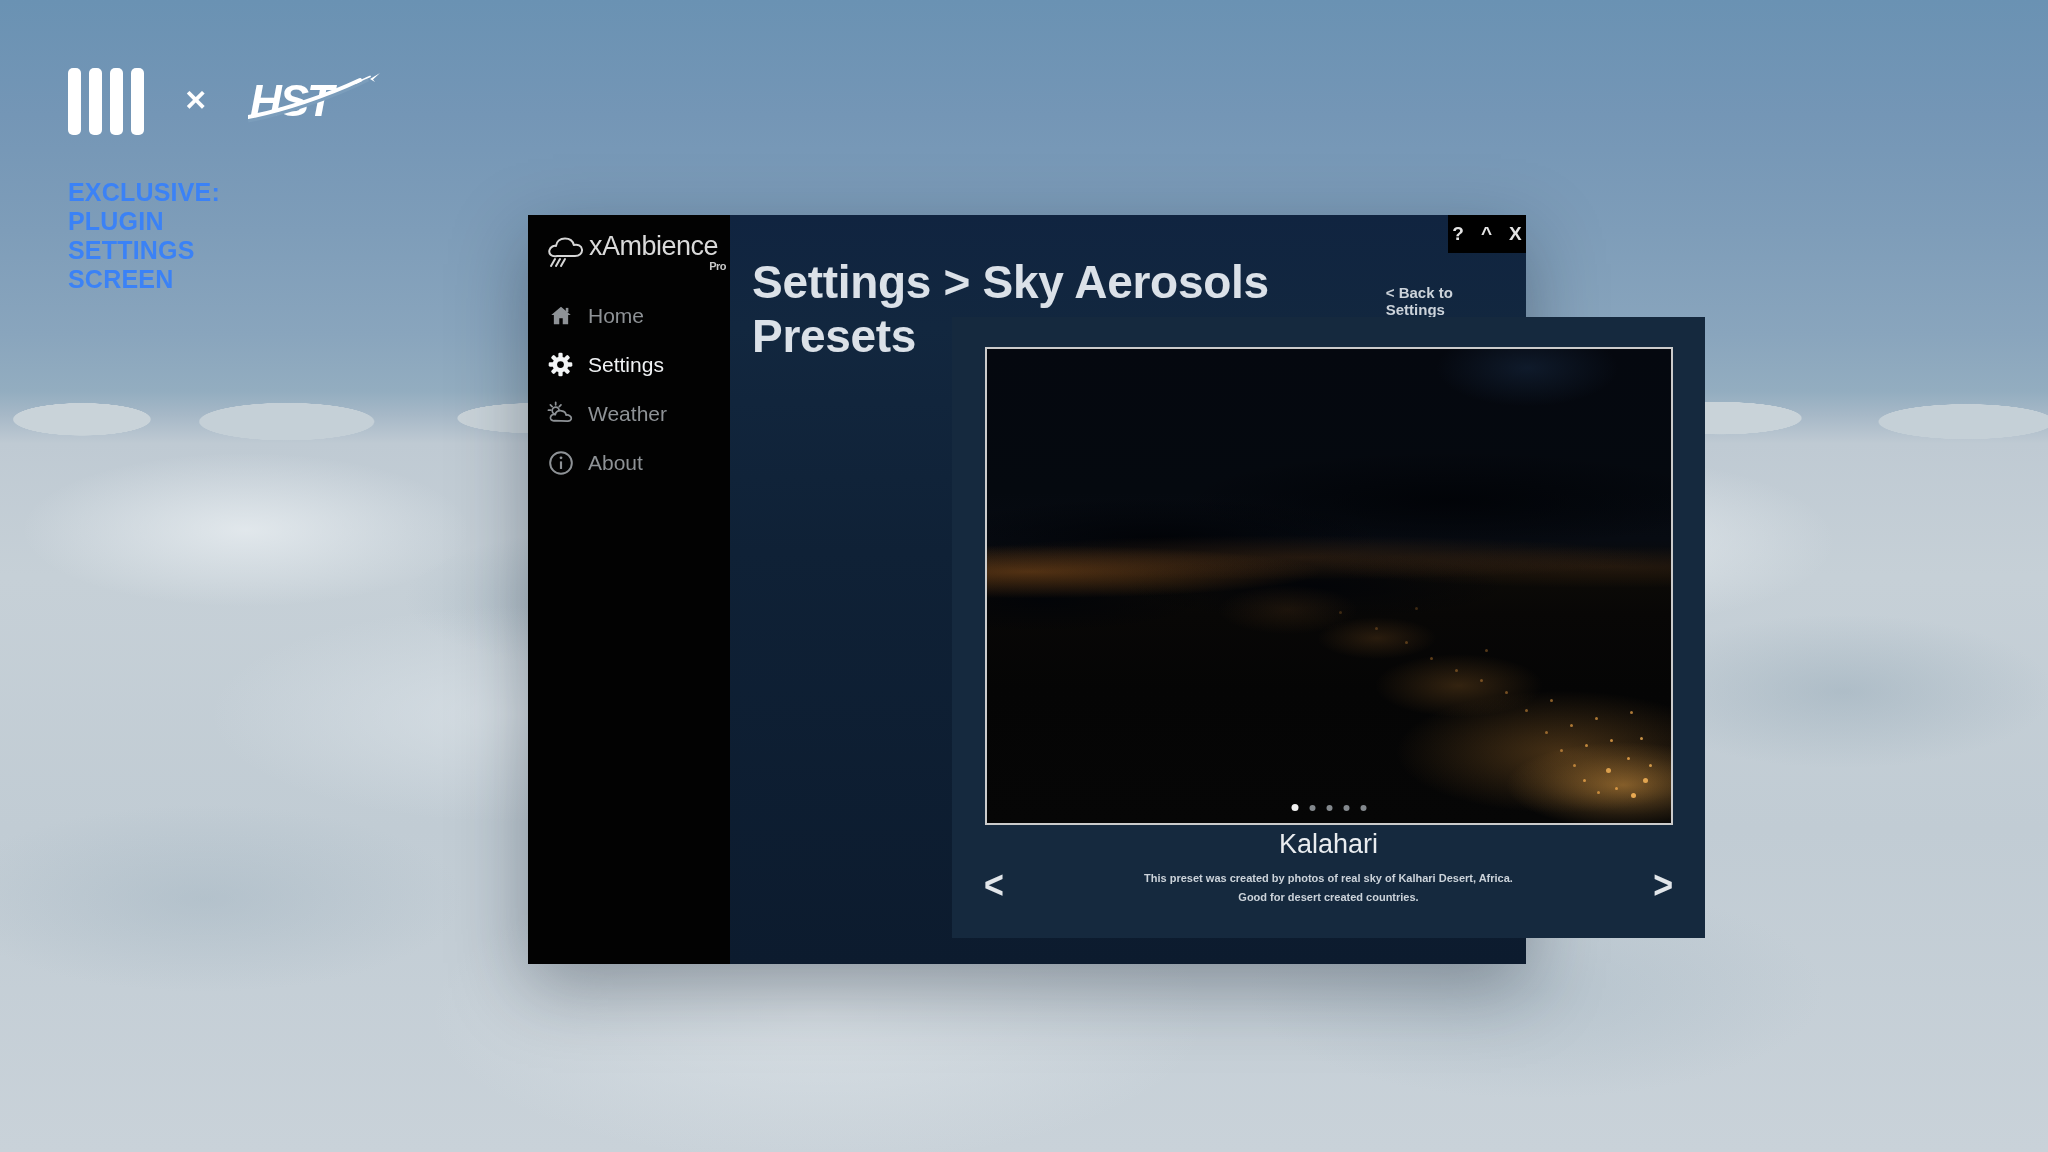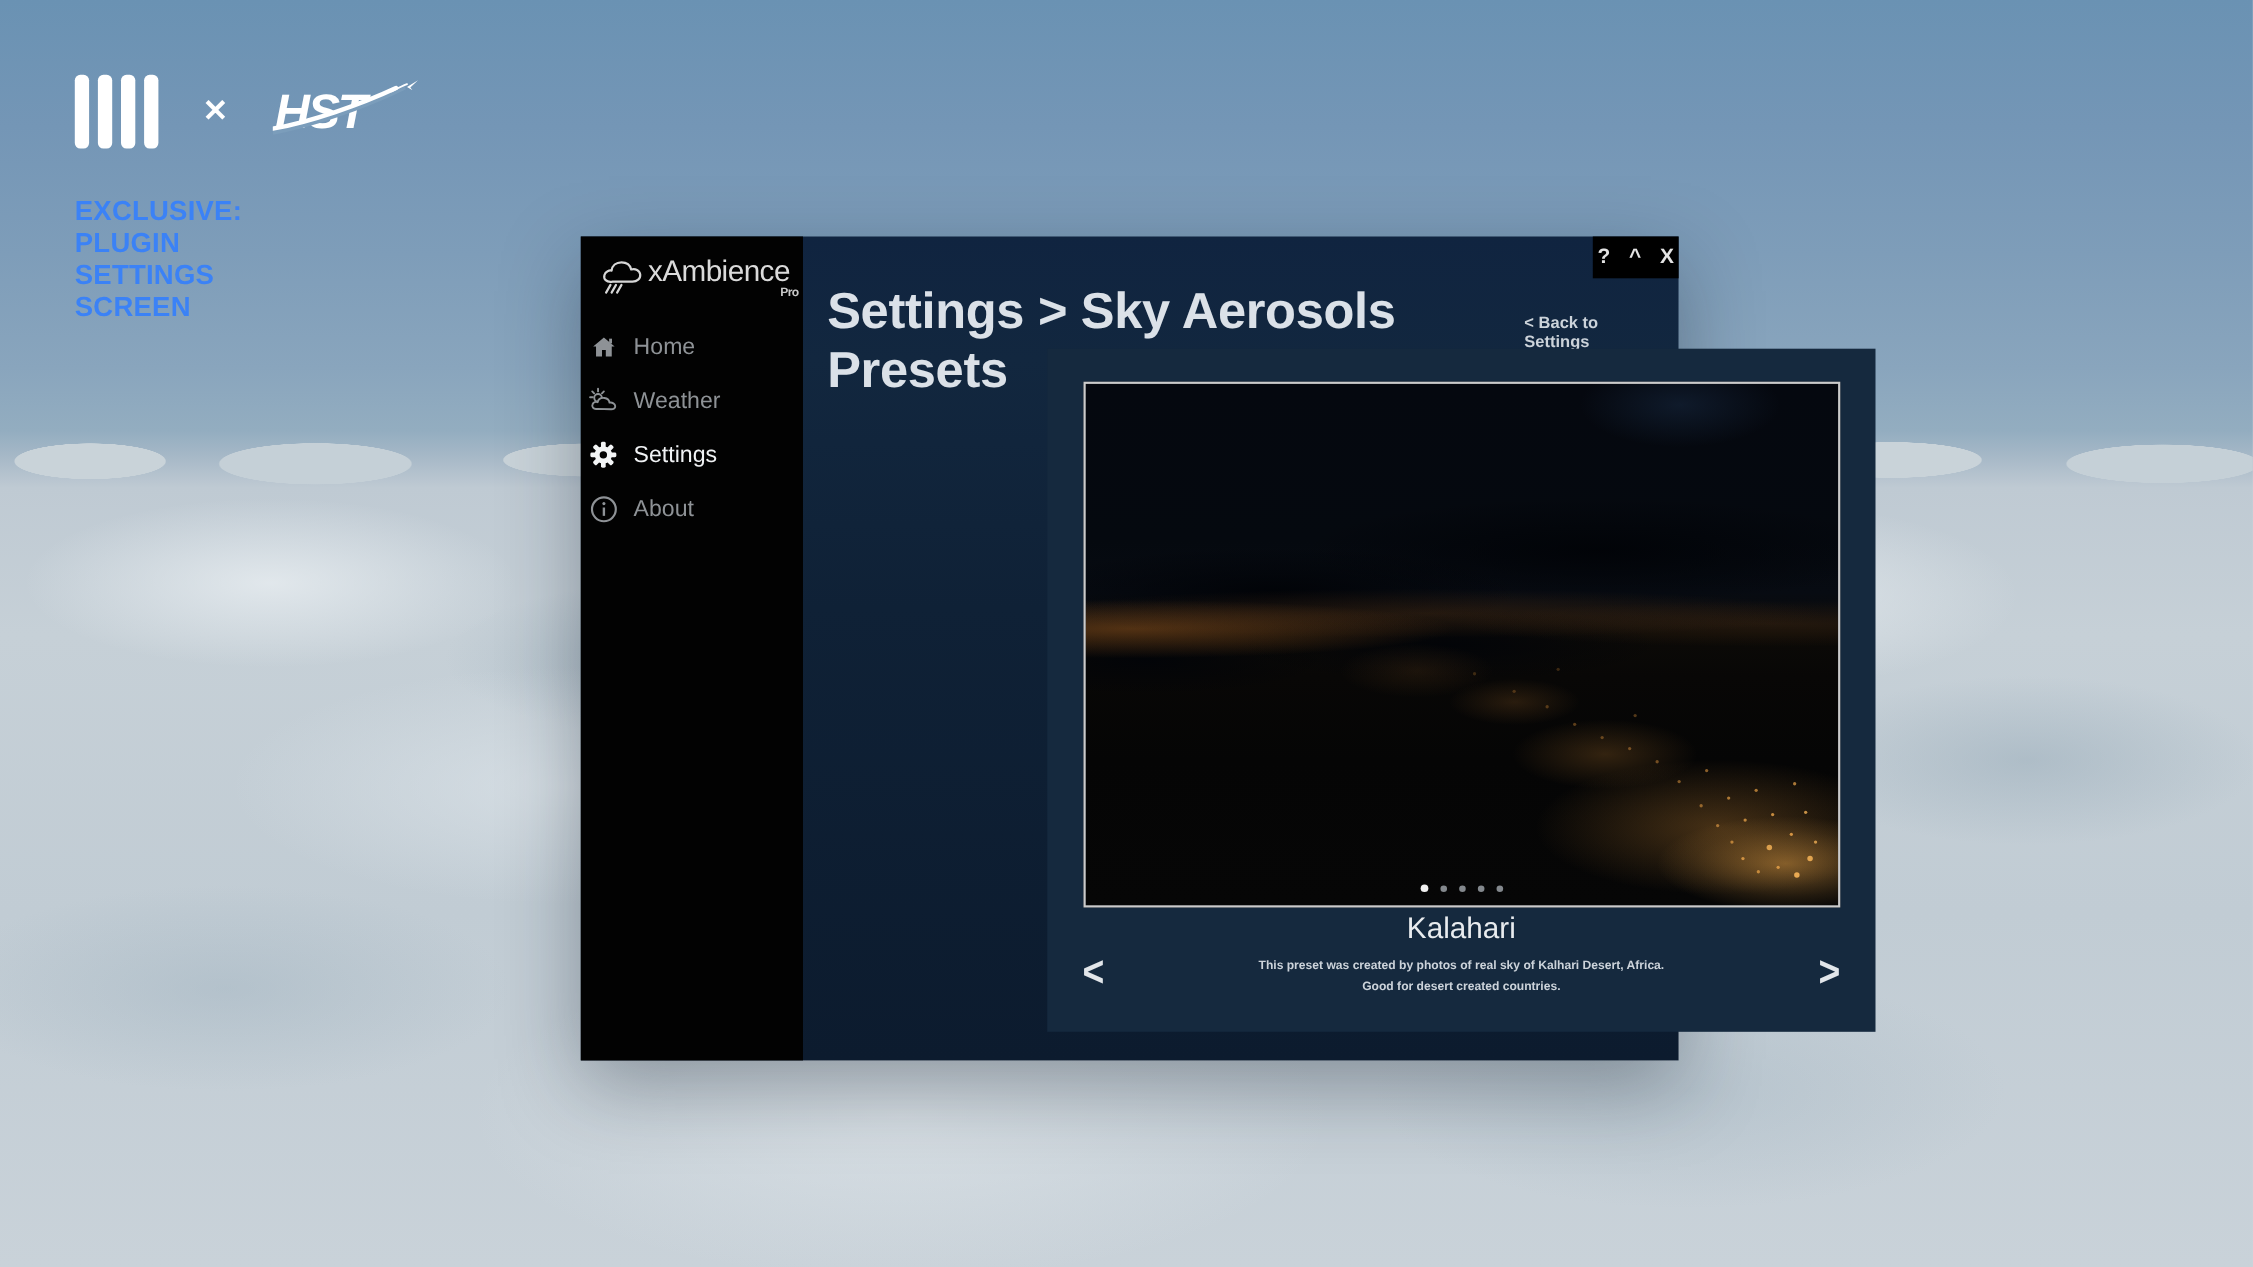--- a/index.html
+++ b/index.html
@@ -50,21 +50,21 @@
            background:linear-gradient(180deg,#102440 0%, #12273f 15%, #0f2136 45%, #0c1b2e 100%);
            box-shadow:0 24px 70px rgba(15,25,40,.35); }
 
   
   .sidebar{ position:absolute; left:0; top:0; bottom:0; width:202px; background:#020202; }
   .applogo{ position:absolute; left:18px; top:16px; display:flex; align-items:flex-start;justify-content:flex-end; }
   .applogo svg{ margin-top:3px; }
   .applogo .wordmark{ position:relative; margin-left:3px; color:#dadada; font-size:27px; font-weight:500; letter-spacing:-.5px; }
   .applogo .tier{ position:absolute; right:-8px; bottom:-10px; color:#c9c9c9; font-size:11px; font-weight:700; }
   .nav{ position:absolute; left:0; right:0; top:76px; display:flex; flex-direction:column; }
-  .nav-item{ height:49px; display:flex; align-items:center; padding-left:7px; cursor:pointer; }
+  .nav-item{ height:49px; display:flex; align-items:center; padding-left:19px; cursor:pointer; }
   .nav-item .ico{ width:27px; height:27px; display:flex; align-items:center; justify-content:center; }
   .nav-item .lbl{ margin-left:14px; font-size:21px; color:#8e9296; }
   .nav-item.active .lbl{ color:#f0f2f4; font-weight:400; }
 
   
   .main{ position:absolute; left:202px; right:0; top:0; bottom:0; }
   .win-controls{ position:absolute; top:0; right:0; width:78px; height:38px; background:#000;
                  display:flex; align-items:center; justify-content:center; gap:17px; }
   .win-controls span{ color:#e4e4e4; font-size:19px; font-weight:700; cursor:pointer; }
   .header-row{ position:absolute; left:22px; right:21px; top:40px; display:flex; justify-content:space-between; align-items:baseline; }
@@ -168,50 +168,50 @@
     <nav class="nav">
       <div class="nav-item">
         <span class="ico">
           <svg width="26" height="26" viewBox="0 0 24 24">
               <path d="M12 3.5 L21 11 h-2.4 v8.5 h-5 v-5.5 h-3.2 v5.5 h-5 V11 H3 Z" fill="#8e9296"></path>
               <rect x="16.4" y="4.5" width="2.4" height="4" fill="#8e9296"></rect>
             </svg>
         </span>
         <span class="lbl">Home</span>
       </div>
+      <div class="nav-item active">
+        <span class="ico">
+          <svg width="27" height="27" viewBox="0 0 24 24">
+            <g fill="#f2f4f5">
+              <rect x="10.1" y="1.5" width="3.8" height="21" rx="1.2"></rect>
+              <rect x="10.1" y="1.5" width="3.8" height="21" rx="1.2" transform="rotate(45 12 12)"></rect>
+              <rect x="10.1" y="1.5" width="3.8" height="21" rx="1.2" transform="rotate(90 12 12)"></rect>
+              <rect x="10.1" y="1.5" width="3.8" height="21" rx="1.2" transform="rotate(135 12 12)"></rect>
+              <circle cx="12" cy="12" r="7"></circle>
+            </g>
+            <circle cx="12" cy="12" r="3" fill="#020202"></circle>
+          </svg>
+        </span>
+        <span class="lbl">Settings</span>
+      </div>
       <div class="nav-item">
         <span class="ico">
           <svg width="27" height="27" viewBox="0 0 28 28">
             <g stroke="#8e9296" stroke-width="1.8" stroke-linecap="round">
               <line x1="9" y1="2.5" x2="9" y2="5"></line>
                 <line x1="3.5" y1="5" x2="5.3" y2="6.8"></line>
                 <line x1="14.5" y1="5" x2="12.7" y2="6.8"></line>
                 <line x1="1.5" y1="10.5" x2="4" y2="10.5"></line>
             </g>
             <circle cx="9" cy="11" r="3.6" fill="none" stroke="#8e9296" stroke-width="1.8"></circle>
             <path d="M8 21.5 C 4.5 22, 2.8 19.5, 3.8 17.2 C 4.6 15.2, 7 14.6, 8.6 15.2 C 9.2 12.4, 11.8 10.8, 15 11.2 C 18 11.6, 19.6 13.6, 19.8 15.6 C 22.6 15.2, 25 16.6, 25.2 18.8 C 25.4 21, 23.2 22, 21 21.8 Z" fill="#020202" stroke="#8e9296" stroke-width="1.8" stroke-linejoin="round"></path>
           </svg>
         </span>
         <span class="lbl">Weather</span>
       </div>
-      <div class="nav-item active">
-        <span class="ico">
-          <svg width="27" height="27" viewBox="0 0 24 24">
-            <g fill="#f2f4f5">
-              <rect x="10.1" y="1.5" width="3.8" height="21" rx="1.2"></rect>
-              <rect x="10.1" y="1.5" width="3.8" height="21" rx="1.2" transform="rotate(45 12 12)"></rect>
-              <rect x="10.1" y="1.5" width="3.8" height="21" rx="1.2" transform="rotate(90 12 12)"></rect>
-              <rect x="10.1" y="1.5" width="3.8" height="21" rx="1.2" transform="rotate(135 12 12)"></rect>
-              <circle cx="12" cy="12" r="7"></circle>
-            </g>
-            <circle cx="12" cy="12" r="3" fill="#020202"></circle>
-          </svg>
-        </span>
-        <span class="lbl">Settings</span>
-      </div>
       <div class="nav-item">
         <span class="ico">
           <svg width="26" height="26" viewBox="0 0 24 24">
             <circle cx="12" cy="12" r="10" fill="none" stroke="#8e9296" stroke-width="1.8"></circle>
             <rect x="11" y="10.5" width="2" height="7" fill="#8e9296"></rect>
             <circle cx="12" cy="7.2" r="1.3" fill="#8e9296"></circle>
           </svg>
         </span>
         <span class="lbl">About</span>
       </div>

